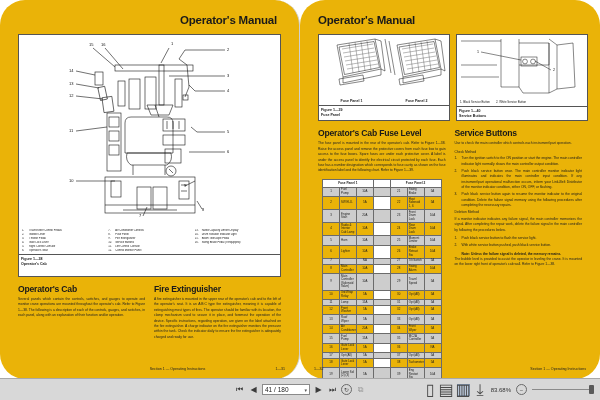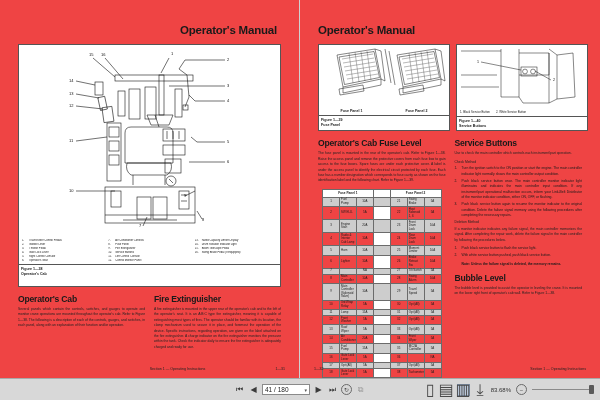--- a/index.html
+++ b/index.html
@@ -7,23 +7,24 @@
     width:600px;height:400px;overflow:hidden;
     background:#ffffff;
     font-family:"Liberation Sans", sans-serif;
     color:#1a1a1a;
   }
   .viewer{position:relative;width:600px;height:400px;background:#ffffff;display:flex;flex-direction:column;}
   .pages{flex:1;display:flex;background:#ffffff;overflow:hidden;}
   .page{
     position:relative;
     width:300px;height:379px;
-    background:#ef4444;
+    background:#eab308;
     box-sizing:border-box;
-    padding:20px 14px 4px 14px;
+    padding:10px 14px 4px 14px;
+    border-radius:25px;
   }
   .page.left{border-right:1px solid #cfcfcf;}
   .page-head{
     text-align:right;
     font-size:11.5px;
     font-weight:bold;
     letter-spacing:-0.2px;
     margin:4px 8px 8px 0;
   }
   .page.right .page-head{text-align:left;margin-left:4px;}
@@ -535,21 +536,20 @@
             <li><span class="n">3.</span><span>Push black service button again to resume the monitor indicator to the original condition.  Delete the failure signal memory using the following procedures after completing the necessary repairs.</span></li>
           </ol>
           <p class="body tight">Deletion Method</p>
           <p class="body">If a monitor indicator indicates any failure signal, the main controller memorizes the signal. After completing the repair work, delete the failure signal in the main controller by following the procedures below.</p>
           <ol class="steps">
             <li><span class="n">1.</span><span>Push black service button to flash the service light.</span></li>
             <li><span class="n">2.</span><span>With white service button pushed, push black service button.</span></li>
           </ol>
           <p class="note">Note: Unless the failure signal is deleted, the memory remains.</p>
 
-          <h2 class="sec" style="margin-top:6px">Bubble Level</h2>
           <p class="body">The bubble level is provided to assist the operator in leveling the crane.  It is mounted on the lower right front of operator's cab wall.  Refer to Figure 1—38.</p>
         </div>
       </div>
 
       <div class="footer">
         <span>1—32</span>
         <span>Section 1 — Operating Instructions</span>
       </div>
     </div>
   </div>

